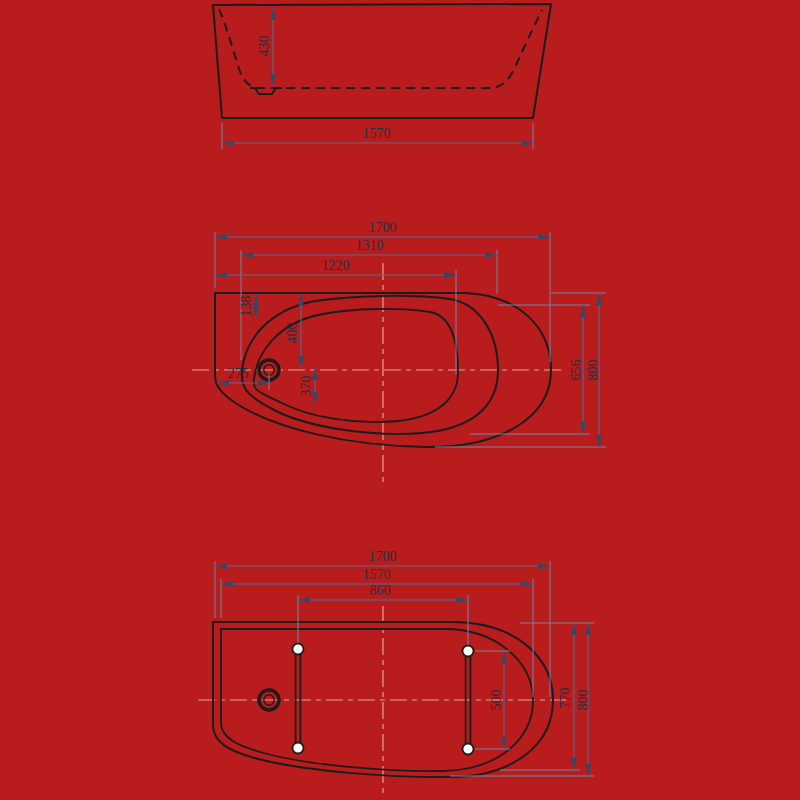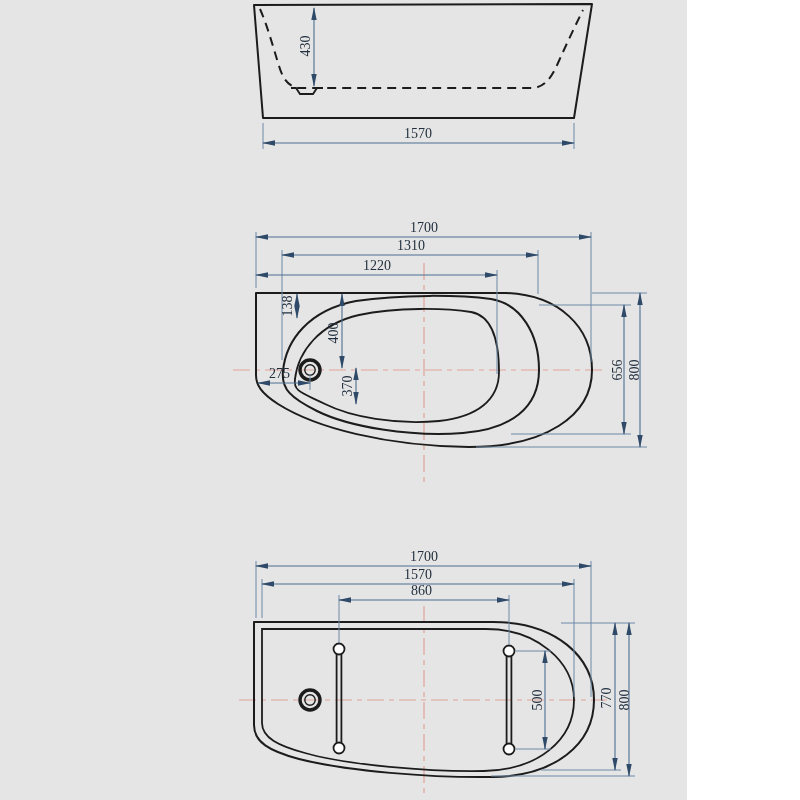--- a/index.html
+++ b/index.html
@@ -1,16 +1,16 @@
 <!DOCTYPE html>
 <html><head>
 <meta charset="utf-8">
 <style>
   html,body{margin:0;padding:0;background:#ffffff;}
-  .page{width:646px;height:800px;background:#e5e5e5;position:relative;overflow:hidden;padding-left:41px;}
+  .page{width:800px;height:800px;background:#b91c1c;position:relative;overflow:hidden;}
   svg{display:block;}
   .outline{stroke:#1c1c1c;stroke-width:2;fill:none;stroke-linecap:round;stroke-linejoin:round;}
   .outline-thin{stroke:#1c1c1c;stroke-width:1.8;fill:none;}
   .hidden-edge{stroke:#1c1c1c;stroke-width:2;fill:none;stroke-dasharray:9 6;stroke-linecap:butt;}
   .dim{stroke:#4e6f93;stroke-width:1.1;fill:none;}
   .ext{stroke:#6d89a8;stroke-width:1;fill:none;}
   .cl{stroke:#e2a49a;stroke-width:1.2;fill:none;stroke-dasharray:17 5 5 5;}
   text{fill:#22303f;font-family:"Liberation Serif", "DejaVu Serif", serif;font-size:14px;}
   .rot{text-anchor:middle;}
 </style>

